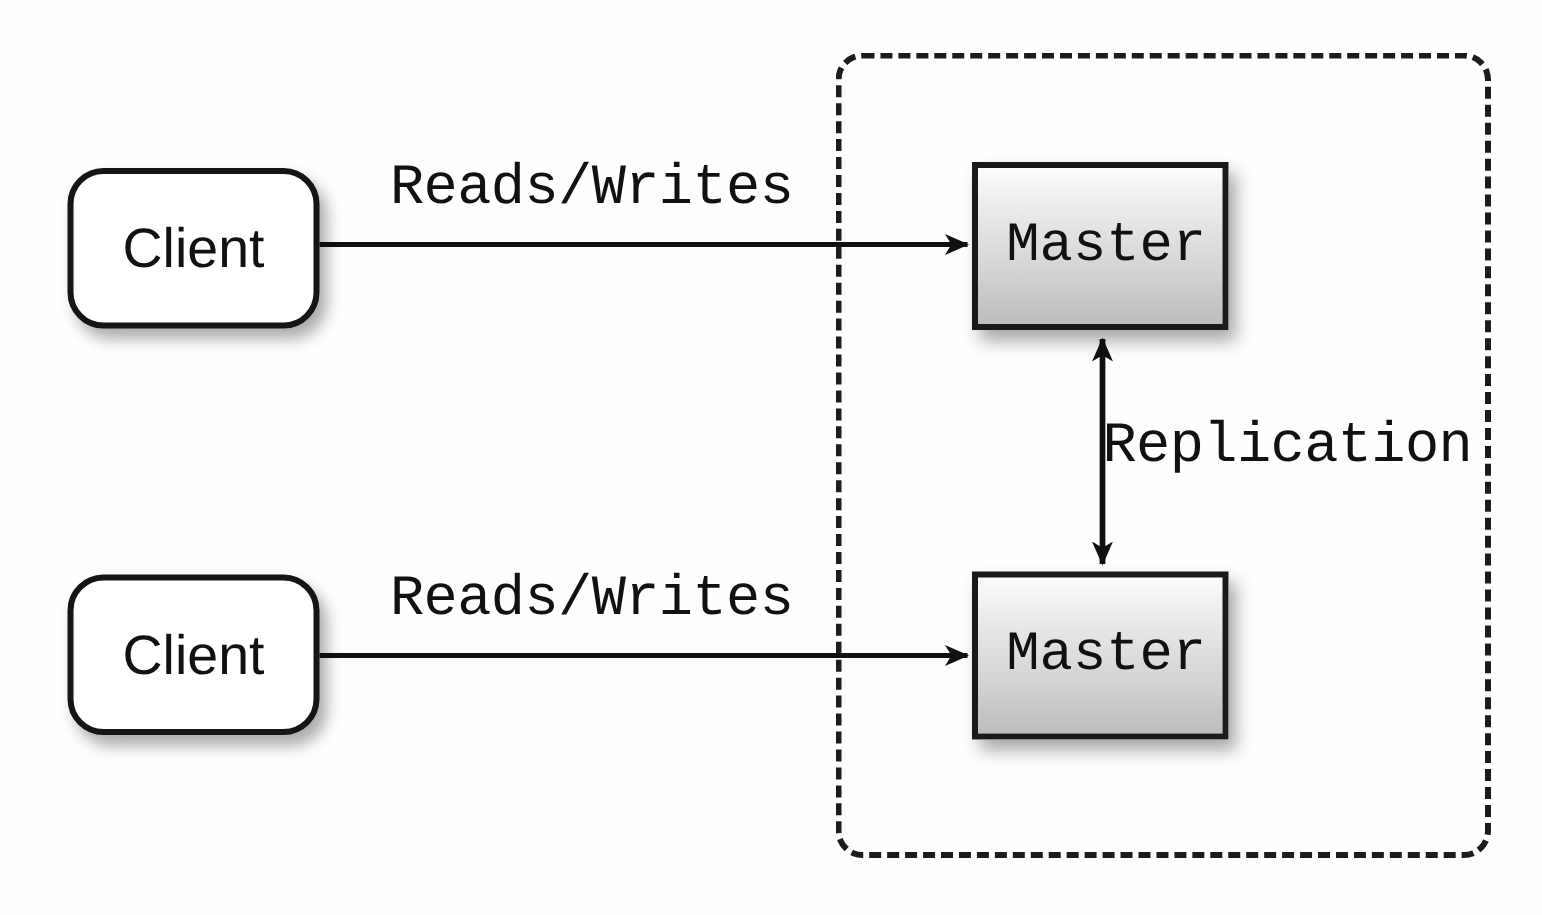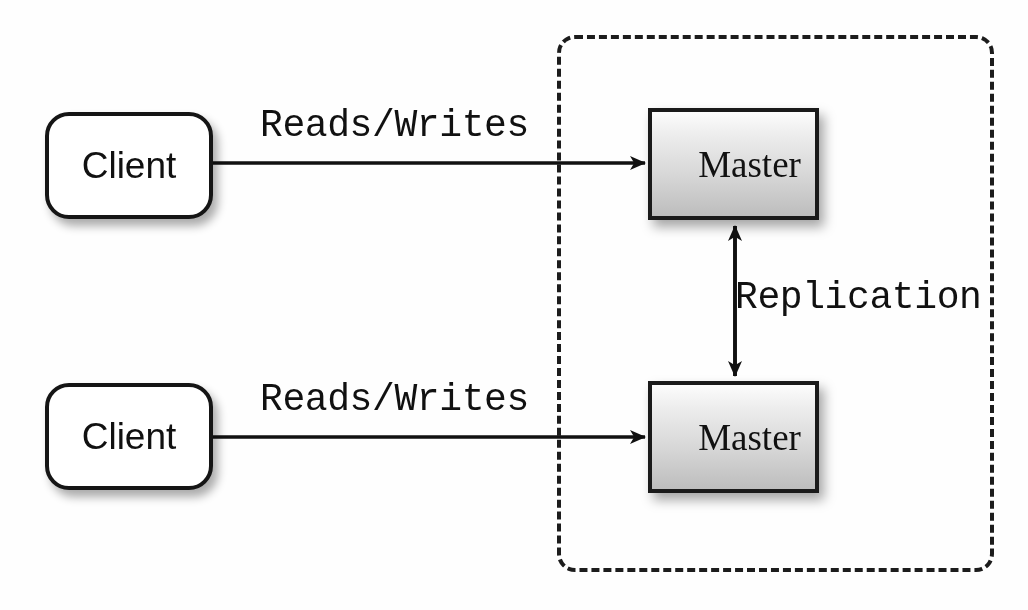--- a/index.html
+++ b/index.html
@@ -67,30 +67,30 @@
     position: absolute;
     width: 171px;
     height: 112px;
     background: linear-gradient(to bottom, #fcfcfc 0%, #ededed 22%, #d6d6d6 62%, #bdbdbd 100%);
     border: 4px solid #1a1a1a;
     box-sizing: border-box;
     box-shadow: 5px 7px 11px rgba(0,0,0,0.35);
   }
   .master-label {
     position: absolute;
-    left: 16px;
+    left: 4px;
     top: 0;
     width: 100%;
     height: 100%;
     display: flex;
     align-items: center;
     justify-content: center;
     font-size: 37px;
     color: #111111;
-    font-family: Liberation Serif, serif;
+    font-family: Liberation Mono, monospace;
   }
   
   .boundary {
     position: absolute;
     border: 4px dashed #1c1c1c;
     border-radius: 18px;
     box-sizing: border-box;
     background: transparent;
   }
 </style>

